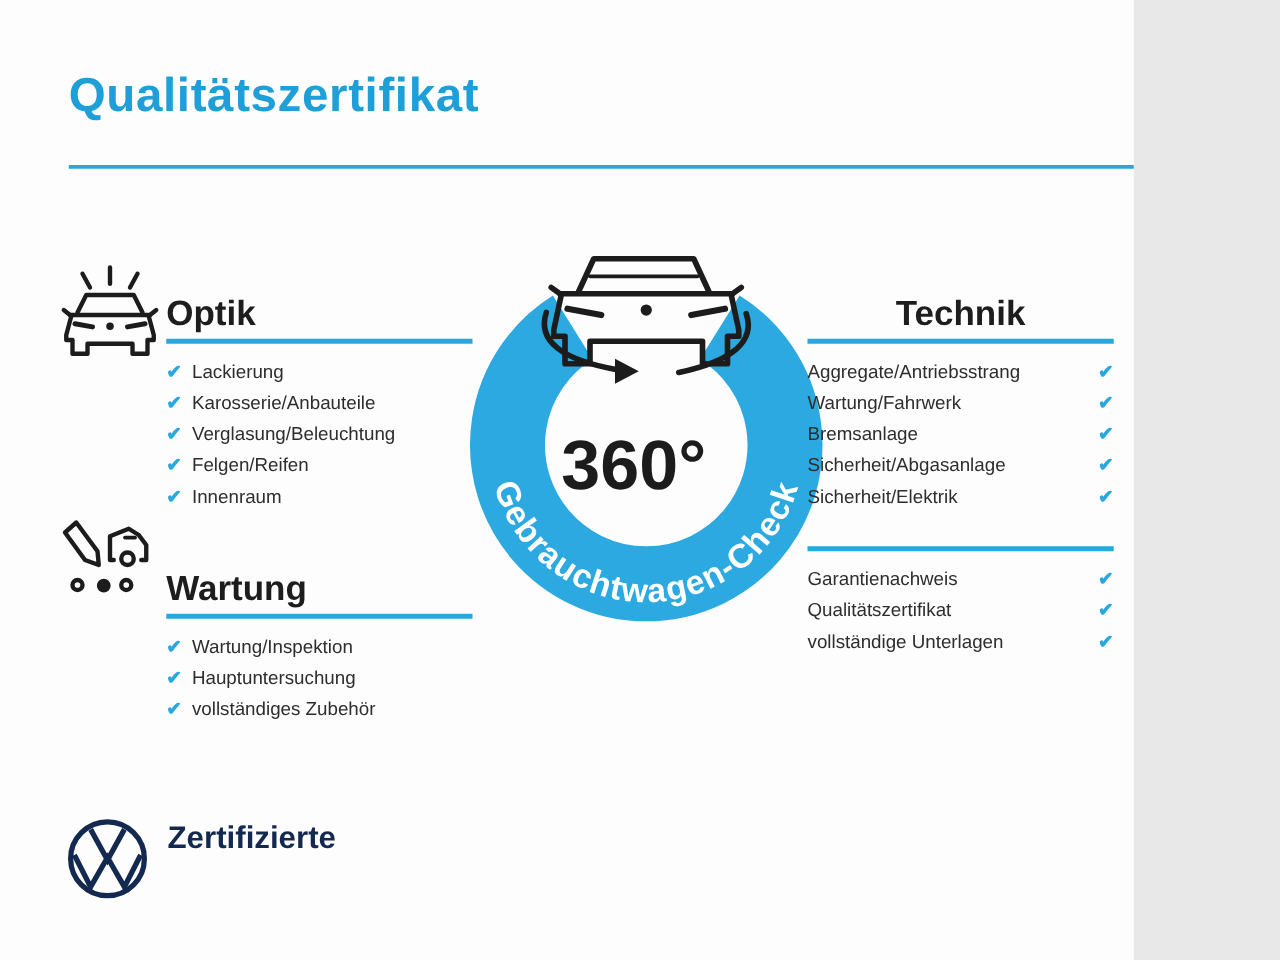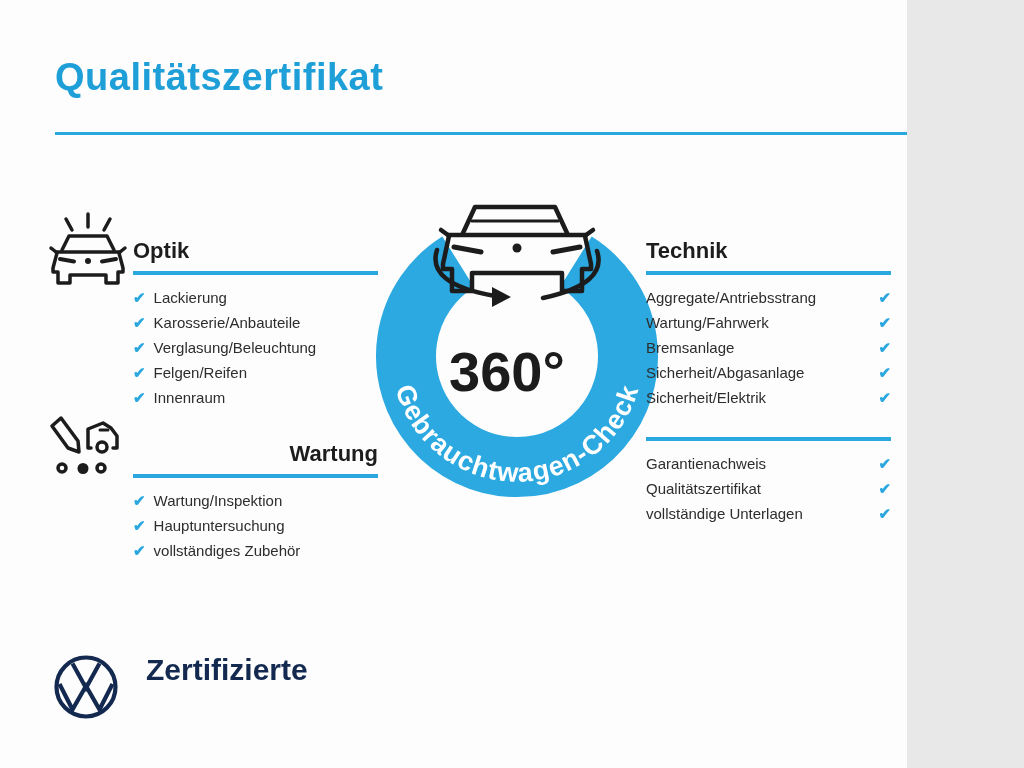--- a/index.html
+++ b/index.html
@@ -3,38 +3,38 @@
 <meta charset="utf-8">
 <style>
   html,body{margin:0;padding:0;background:#e8e8e8;}
   .page{position:relative;width:907px;height:768px;background:#fdfdfd;overflow:hidden;
         font-family:"Liberation Sans",sans-serif;}
   .title{position:absolute;left:55px;top:56px;font-size:38px;font-weight:700;
          color:#1f9fd8;letter-spacing:.5px;}
   .toprule{position:absolute;left:55px;top:132px;width:936px;height:3px;background:#2aa7df;}
 
   .section{position:absolute;width:245px;}
-  .section .head{font-size:22px;font-weight:700;color:#1d1d1d;line-height:26px;margin:0 0 7px 0;}
+  .section .head{font-size:28px;font-weight:700;color:#1d1d1d;line-height:26px;margin:0 0 7px 0;}
   .section .rule{height:4px;background:#2aa7df;margin:0 0 10px 0;}
   .section ul{list-style:none;margin:0;padding:0;}
   .section li{height:25px;display:flex;align-items:center;font-size:15px;color:#2d2d2d;}
   .check{color:#2aa7df;font-weight:700;font-size:15px;line-height:1;}
   .align-left li .check{margin-right:8px;}
-  .align-right .head{text-align:left;}
+  .align-right .head{text-align:center;}
   .align-right li{justify-content:space-between;}
   .align-right li .check{margin-left:8px;}
 
   #sec-optik{left:133px;top:238px;}
   #sec-technik{left:646px;top:238px;}
-  #sec-wartung{left:133px;top:441px;text-align:right;}
+  #sec-wartung{left:133px;top:458px;}
   #sec-garantie{left:646px;top:437px;}
 
   .abs{position:absolute;}
-  .brand-text{position:absolute;left:134px;top:657px;font-size:30px;font-weight:700;
-              color:#14294f;line-height:26px;margin-left:12px;}
+  .brand-text{position:absolute;left:134px;top:657px;font-size:25px;font-weight:700;
+              color:#14294f;line-height:26px;}
 </style>
 </head>
 <body>
 
 <div class="page">
 
   <div class="title">Qualitätszertifikat</div>
   <div class="toprule"></div>
 
   <svg class="abs" style="left:44px;top:208px" width="88" height="80" viewBox="44 208 88 80">

